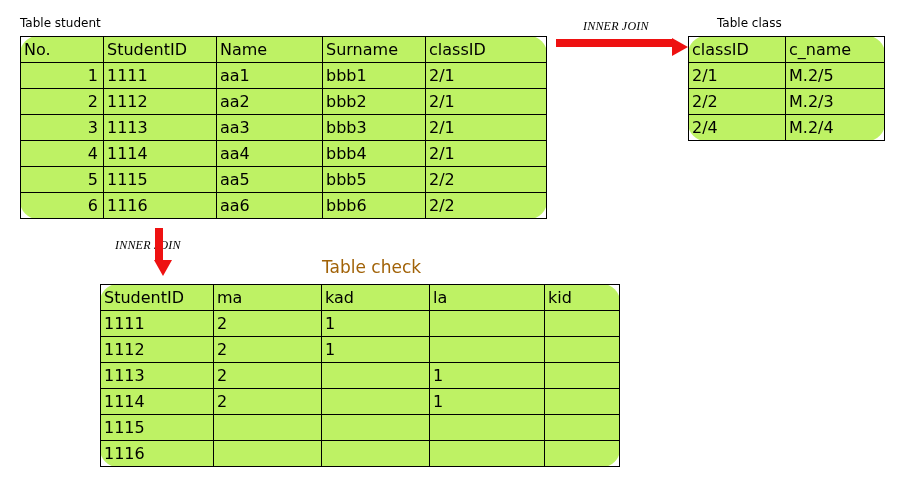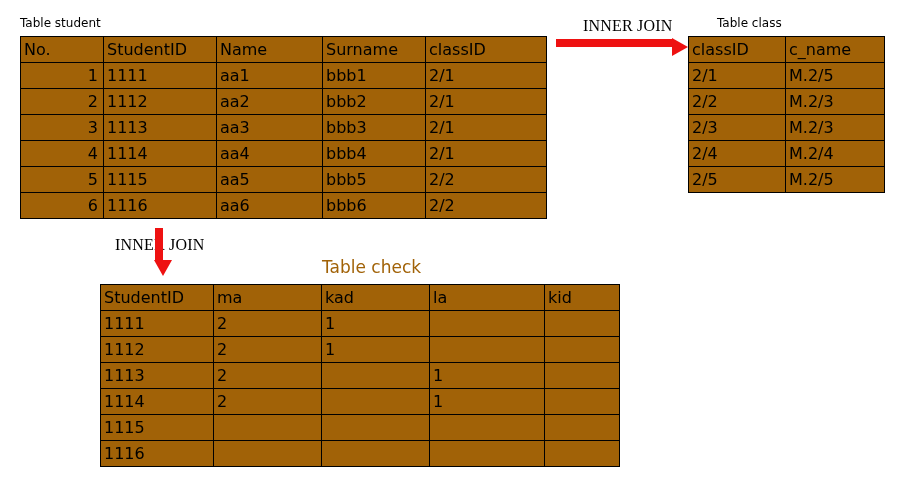--- a/index.html
+++ b/index.html
@@ -30,32 +30,34 @@
     font-family: "DejaVu Sans", sans-serif;
     font-size: 17px;
     line-height: 19px;
     color: #a16207;
     white-space: nowrap;
   }
 
   .join-label {
     position: absolute;
     font-family: "Liberation Serif", serif;
-    font-size: 16px;
+    font-size: 12px;
     line-height: 14px;
     letter-spacing: 0.2px;
     color: #000000;
     white-space: nowrap;
+    font-style: italic;
   }
 
   table.grid {
     position: absolute;
     border-collapse: collapse;
     table-layout: fixed;
-    background: #a16207;
+    background: #bef264;
+    border-radius: 18px;
   }
   table.grid td, table.grid th {
     border: 1px solid #000000;
     font-family: "DejaVu Sans", sans-serif;
     font-weight: normal;
     font-size: 16px;
     line-height: 18px;
     padding: 1px 3px;
     height: 24px;
     box-sizing: border-box;
@@ -236,30 +238,22 @@
     </tr>
     <tr>
       <td>2/1</td>
       <td>M.2/5</td>
     </tr>
     <tr>
       <td>2/2</td>
       <td>M.2/3</td>
     </tr>
     <tr>
-      <td>2/3</td>
-      <td>M.2/3</td>
-    </tr>
-    <tr>
       <td>2/4</td>
       <td>M.2/4</td>
-    </tr>
-    <tr>
-      <td>2/5</td>
-      <td>M.2/5</td>
     </tr>
   </tbody>
 </table>
 
 <table class="grid" id="table-check">
   <colgroup>
     <col class="c0">
       <col class="c1">
       <col class="c2">
       <col class="c3">

